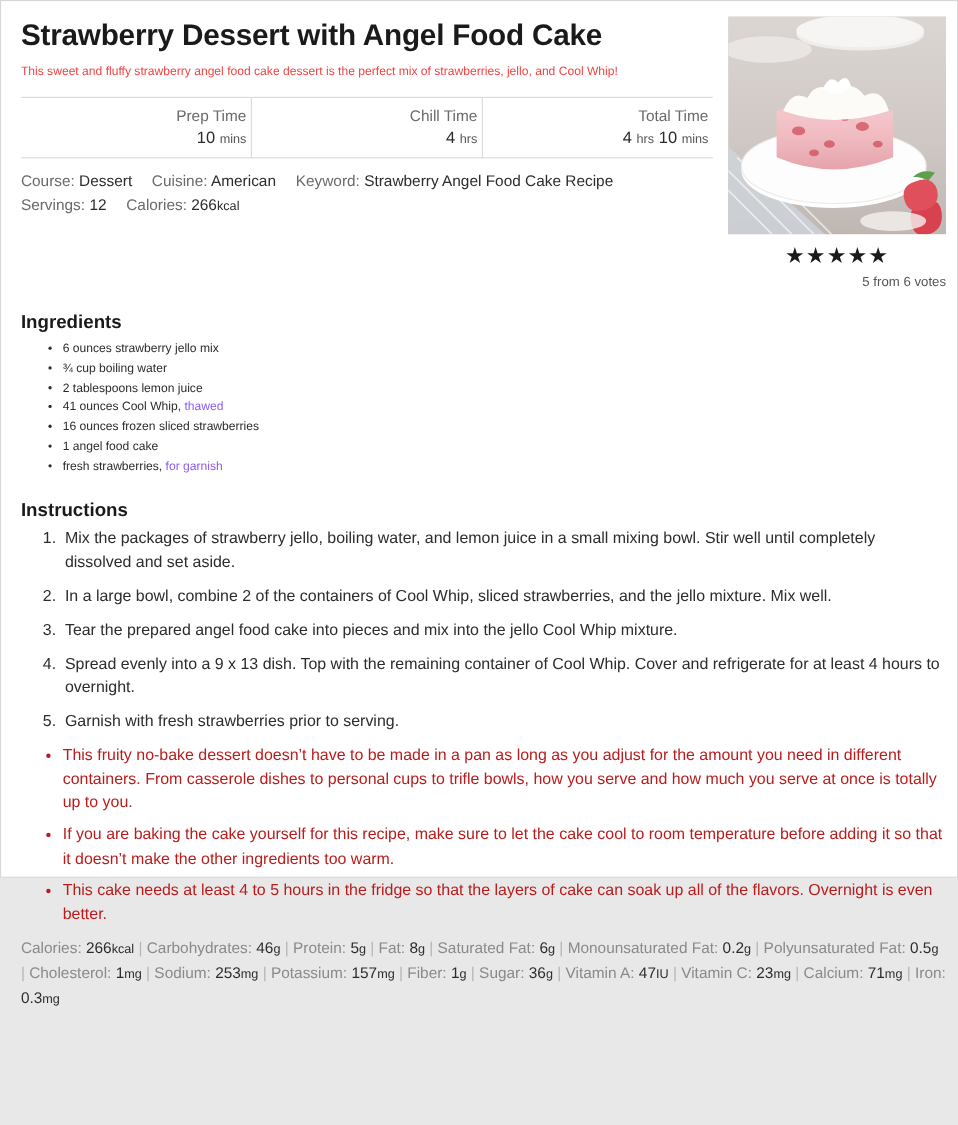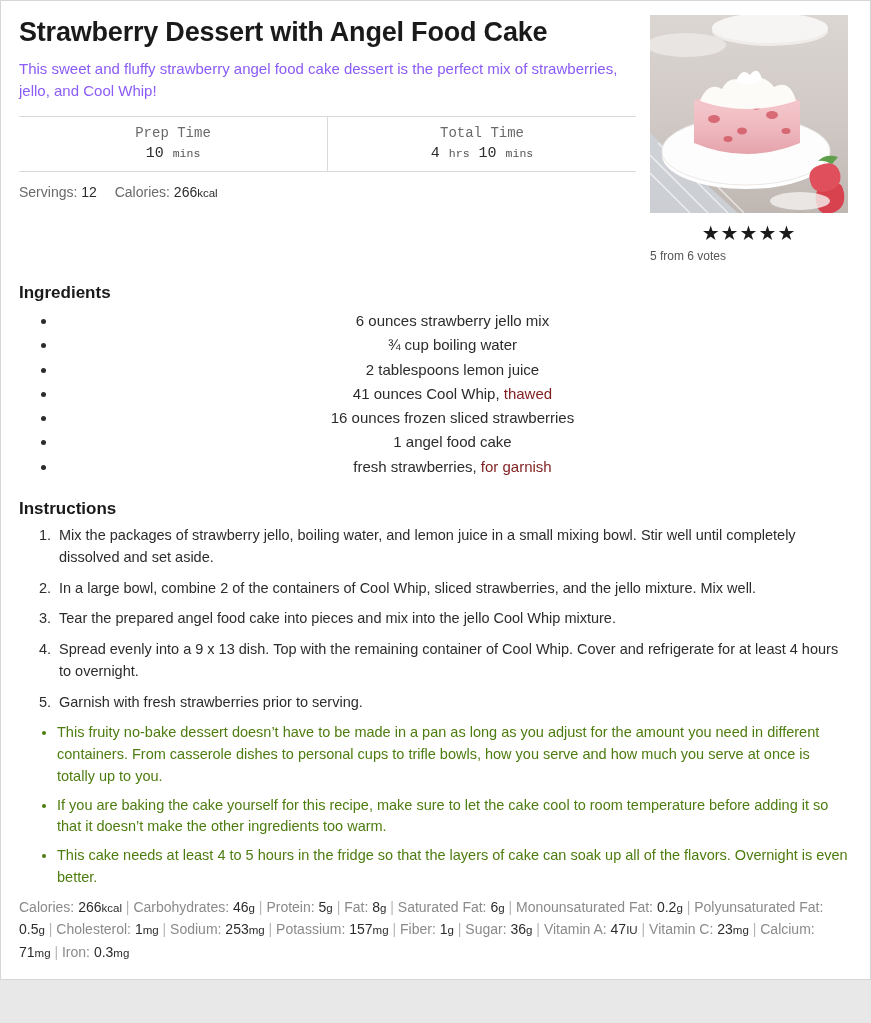--- a/index.html
+++ b/index.html
@@ -9,24 +9,24 @@
   }
   body {
     font-family: "Liberation Sans", sans-serif;
     width: 871px;
     height: 1023px;
     overflow: hidden;
   }
   .card {
     box-sizing: border-box;
     width: 871px;
-    height: 980px;
+    height: 798px;
     background: #ffffff;
     border: 1px solid #d7d7d7;
-    padding: 14px 22px 10px 18px;
+    padding: 14px 10px 10px 18px;
     position: relative;
   }
   .top {
     display: flex;
     align-items: flex-start;
   }
   .top-left {
     flex: 1 1 auto;
     min-width: 0;
     padding-right: 14px;
@@ -37,37 +37,36 @@
   }
   h1.title {
     font-size: 27px;
     line-height: 1.15;
     font-weight: bold;
     color: #1a1a1a;
     margin: 2px 0 10px 0;
     letter-spacing: -0.2px;
   }
   .desc {
-    font-size: 15px;
+    font-size: 11px;
     line-height: 1.45;
-    color: #8b5cf6;
+    color: #ef4444;
     margin: 0 0 14px 0;
   }
   .times {
     display: flex;
     border-top: 1px solid #d9d9d9;
     border-bottom: 1px solid #d9d9d9;
     margin-bottom: 10px;
   }
   .time-cell {
     flex: 1 1 0;
-    text-align: center;
+    text-align: right;
     padding: 8px 4px 9px 4px;
     border-right: 1px solid #d9d9d9;
-    font-family: Liberation Mono, monospace;
   }
   .time-cell:last-child { border-right: none; }
   .time-label {
     font-size: 14px;
     color: #6a6a6a;
     margin-bottom: 4px;
   }
   .time-value {
     font-size: 15px;
     color: #2c2c2c;
@@ -95,64 +94,63 @@
   .photo svg { display: block; }
   .stars {
     text-align: center;
     margin-top: 10px;
     font-size: 20px;
     letter-spacing: 1px;
     color: #1a1a1a;
     line-height: 1;
   }
   .votes {
-    text-align: left;
+    text-align: right;
     font-size: 12px;
     color: #555;
     margin-top: 6px;
   }
 
   h2.section {
     font-size: 17px;
     font-weight: bold;
     color: #1a1a1a;
     margin: 20px 0 6px 0;
   }
   ul.ingredients {
     margin: 0;
     padding-left: 38px;
     list-style: disc;
   }
   ul.ingredients li {
-    font-size: 15px;
+    font-size: 11px;
     color: #2c2c2c;
     line-height: 1.62;
-    text-align: center;
-  }
-  .note-muted { color: #7f1d1d; }
+  }
+  .note-muted { color: #8b5cf6; }
 
   ol.instructions {
     margin: 0;
     padding-left: 36px;
   }
   ol.instructions li {
     font-size: 14.5px;
     color: #2c2c2c;
     line-height: 1.5;
     margin-bottom: 9px;
     padding-left: 4px;
   }
   ul.notes {
     margin: 0;
     padding-left: 38px;
     list-style: disc;
   }
   ul.notes li {
     font-size: 14.5px;
-    color: #4d7c0f;
+    color: #b91c1c;
     line-height: 1.5;
     margin-bottom: 7px;
   }
   .nutrition {
     font-size: 14px;
     color: #8a8a8a;
     line-height: 1.62;
   }
   .nutrition .val { color: #2c2c2c; }
   .nutrition .unit { font-size: 11.5px; }
@@ -167,25 +165,37 @@
     <div class="top-left">
       <h1 class="title">Strawberry Dessert with Angel Food Cake</h1>
       <p class="desc">This sweet and fluffy strawberry angel food cake dessert is the perfect mix of strawberries, jello, and Cool Whip!</p>
 
       <div class="times">
         <div class="time-cell">
           <div class="time-label">Prep Time</div>
           <div class="time-value"><span>10</span> <span class="unit">mins</span></div>
         </div>
         <div class="time-cell">
+          <div class="time-label">Chill Time</div>
+          <div class="time-value"><span>4</span> <span class="unit">hrs</span></div>
+        </div>
+        <div class="time-cell">
           <div class="time-label">Total Time</div>
           <div class="time-value"><span>4</span> <span class="unit">hrs</span> <span>10</span> <span class="unit">mins</span></div>
         </div>
       </div>
 
+      <div class="meta-line">
+        <span>Course:</span>
+        <span class="val">Dessert</span><span class="sp"></span>
+        <span>Cuisine:</span>
+        <span class="val">American</span><span class="sp"></span>
+        <span>Keyword:</span>
+        <span class="val">Strawberry Angel Food Cake Recipe</span>
+      </div>
       <div class="meta-line">
         <span>Servings:</span>
         <span class="val">12</span><span class="sp"></span>
         <span>Calories:</span>
         <span class="val">266</span><span class="val unit">kcal</span>
       </div>
     </div>
 
     <div class="top-right">
       <div class="photo">

